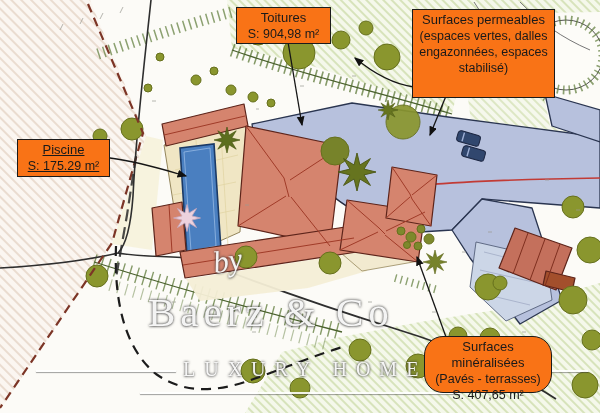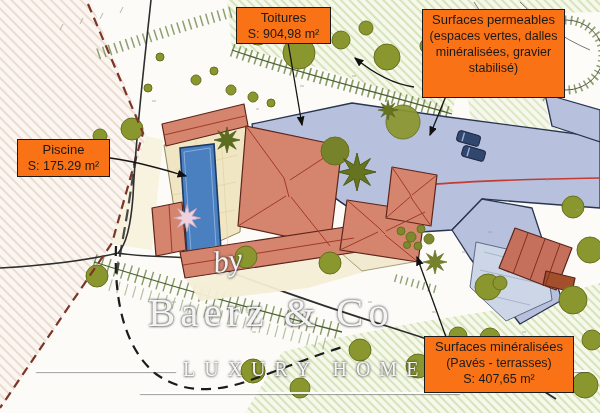--- a/index.html
+++ b/index.html
@@ -3,23 +3,23 @@
 <meta charset="utf-8">
 <style>
   html,body{margin:0;padding:0;background:#e8e8e8;}
   .stage{position:relative;width:600px;height:413px;background:#fcfbf7;overflow:hidden;
          font-family:"Liberation Sans",sans-serif;}
   .plan-svg{position:absolute;left:0;top:0;}
   .label{position:absolute;background:#f97316;border:1.6px solid #1b1b1b;color:#1a1a1a;
          text-align:center;box-sizing:border-box;font-size:12.5px;line-height:16px;padding:2px 3px;z-index:30;}
   .label .t{font-size:13px;}
   .lbl-toitures{left:236px;top:7px;width:95px;height:37px;}
-  .lbl-permeables{left:422px;top:9px;width:143px;height:89px;}
-  .lbl-piscine{left:17px;top:139px;width:93px;height:38px;}
-  .lbl-mineralisees{left:424px;top:336px;width:150px;height:57px;}
+  .lbl-permeables{left:412px;top:9px;width:143px;height:89px;}
+  .lbl-piscine{left:17px;top:139px;width:93px;height:38px;text-decoration:underline;}
+  .lbl-mineralisees{left:424px;top:336px;width:128px;height:57px;border-radius:19px;}
   .wm{position:absolute;z-index:20;color:rgba(255,255,255,0.93);
       font-family:"Liberation Serif",serif;
       text-shadow:0 0 3px rgba(45,45,45,.6),0 1px 2px rgba(60,60,60,.5),0 -1px 2px rgba(60,60,60,.35);
       white-space:nowrap;pointer-events:none;}
   .wm-by{left:213px;top:243px;font-size:31px;font-style:italic;transform:rotate(-9deg);}
   .wm-brand{left:148px;top:288px;font-size:41px;letter-spacing:5px;}
   .wm-tagline{left:183px;top:358px;font-size:20px;letter-spacing:9px;}
   .wm-line{position:absolute;height:2px;background:rgba(255,255,255,.88);
            box-shadow:0 1px 1px rgba(70,70,70,.5);z-index:20;pointer-events:none;}
   .wm-line-left{left:36px;top:370px;width:140px;}
@@ -212,21 +212,21 @@
   <div class="wm-line wm-line-bottom"></div>
 
   <div class="label lbl-toitures">
     <div class="t">Toitures</div>
     <div>S: 904,98 m²</div>
   </div>
 
   <div class="label lbl-permeables">
     <div class="t">Surfaces permeables</div>
     <div>(espaces vertes, dalles</div>
-    <div>minéralisées, gravier</div>
+    <div>engazonnées, espaces</div>
     <div>stabilisé)</div>
   </div>
 
   <div class="label lbl-piscine">
     <div class="t">Piscine</div>
     <div>S: 175.29 m²</div>
   </div>
 
   <div class="label lbl-mineralisees">
     <div class="t">Surfaces minéralisées</div>

